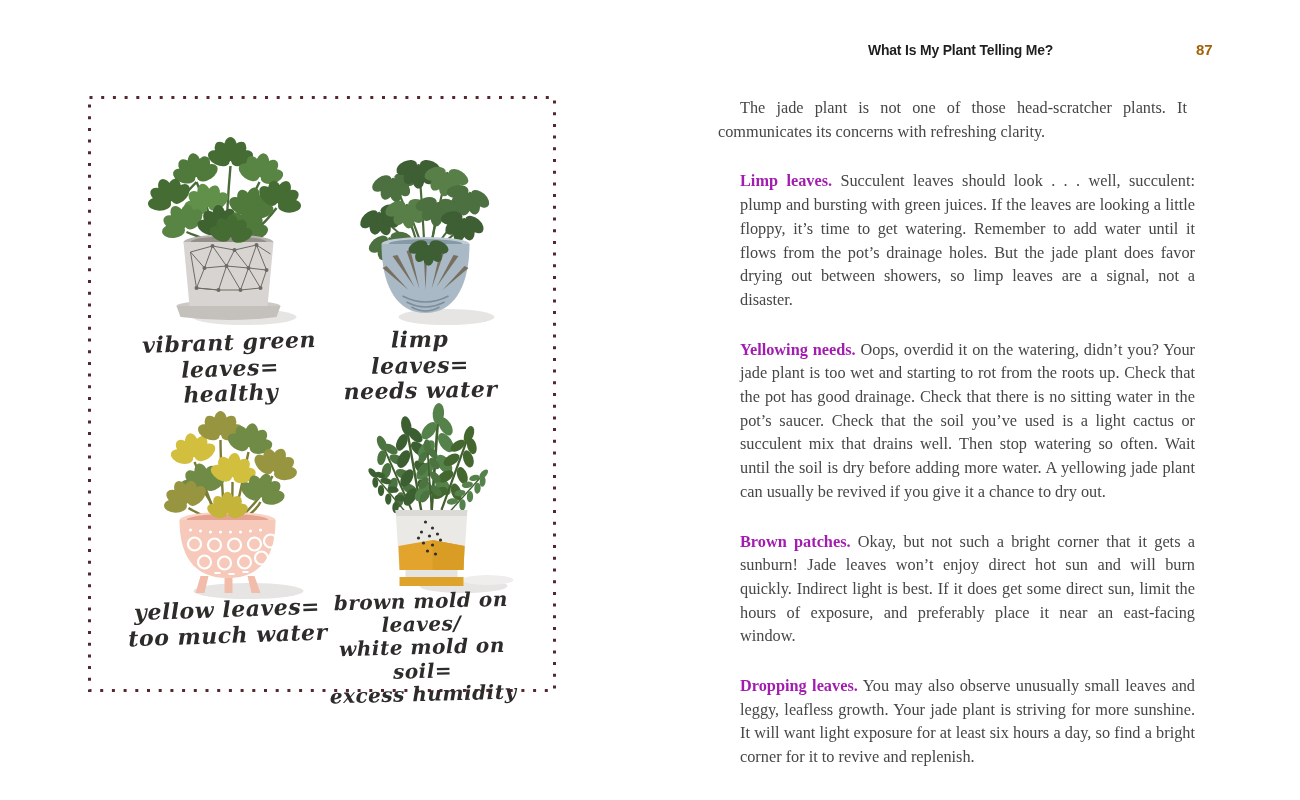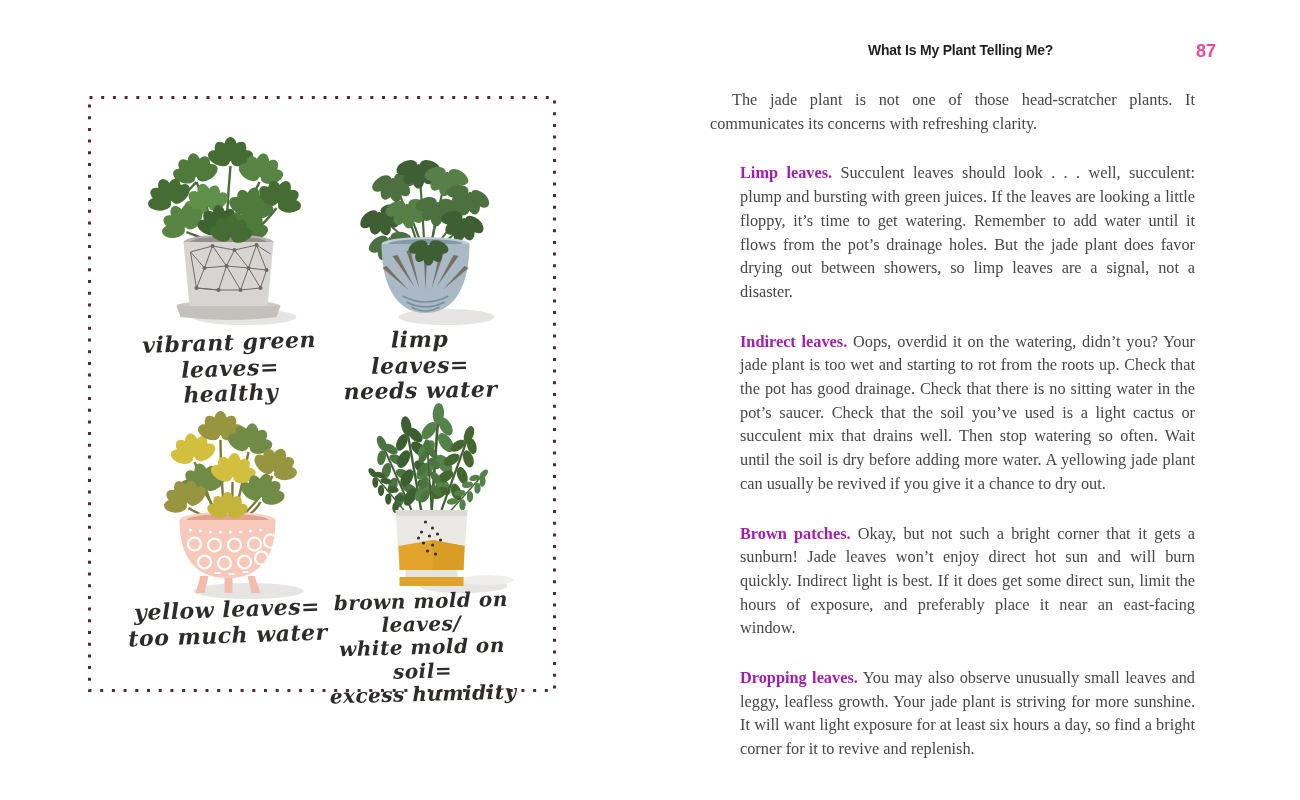--- a/index.html
+++ b/index.html
@@ -24,24 +24,24 @@
   .cap4{left:316px;top:590px;width:212px;font-size:20px;transform:rotate(-1.5deg);}
 
   
   .right-page{position:absolute;left:632px;top:0;width:650px;height:700px;}
   .running-head{position:absolute;left:86px;top:41px;width:485px;text-align:center;}
   .running-head span{display:inline-block;font-family:"Liberation Sans",sans-serif;
                      font-weight:700;font-size:15px;color:#1f1f1f;
                      letter-spacing:-0.2px;transform:scaleX(0.93);}
   .page-number{position:absolute;left:564px;top:41px;
                font-family:"Liberation Sans",sans-serif;font-weight:700;
-               font-size:18px;color:#ec4899;}
+               font-size:15px;color:#a16207;}
   .text-col{position:absolute;left:78px;top:88px;width:485px;
             font-size:16.3px;line-height:23.7px;color:#464646;}
-  .text-col p{margin:0;text-align:justify;}
+  .text-col p{margin:8px;text-align:justify;}
   p.intro{text-indent:22px;}
   p.section{margin:26px 0 0 30px;}
   p.section .lead{font-weight:700;color:#a21caf;}
 </style>
 </head>
 <body>
 
 <div class="spread">
 
   <div class="left-page">
@@ -298,21 +298,21 @@
     <div class="page-number">87</div>
 
     <div class="text-col">
       <p class="intro">The jade plant is not one of those head-scratcher plants. It communicates its concerns with refreshing clarity.</p>
 
       <p class="section">
         <strong class="lead">Limp leaves.</strong>
         <span>Succulent leaves should look . . . well, succulent: plump and bursting with green juices. If the leaves are looking a little floppy, it’s time to get watering. Remember to add water until it flows from the pot’s drainage holes. But the jade plant does favor drying out between showers, so limp leaves are a signal, not a disaster.</span>
       </p>
       <p class="section">
-        <strong class="lead">Indirect leaves.</strong>
+        <strong class="lead">Yellowing needs.</strong>
         <span>Oops, overdid it on the watering, didn’t you? Your jade plant is too wet and starting to rot from the roots up. Check that the pot has good drainage. Check that there is no sitting water in the pot’s saucer. Check that the soil you’ve used is a light cactus or succulent mix that drains well. Then stop watering so often. Wait until the soil is dry before adding more water. A yellowing jade plant can usually be revived if you give it a chance to dry out.</span>
       </p>
       <p class="section">
         <strong class="lead">Brown patches.</strong>
         <span>Okay, but not such a bright corner that it gets a sunburn! Jade leaves won’t enjoy direct hot sun and will burn quickly. Indirect light is best. If it does get some direct sun, limit the hours of exposure, and preferably place it near an east-facing window.</span>
       </p>
       <p class="section">
         <strong class="lead">Dropping leaves.</strong>
         <span>You may also observe unusually small leaves and leggy, leafless growth. Your jade plant is striving for more sunshine. It will want light exposure for at least six hours a day, so find a bright corner for it to revive and replenish.</span>
       </p>

